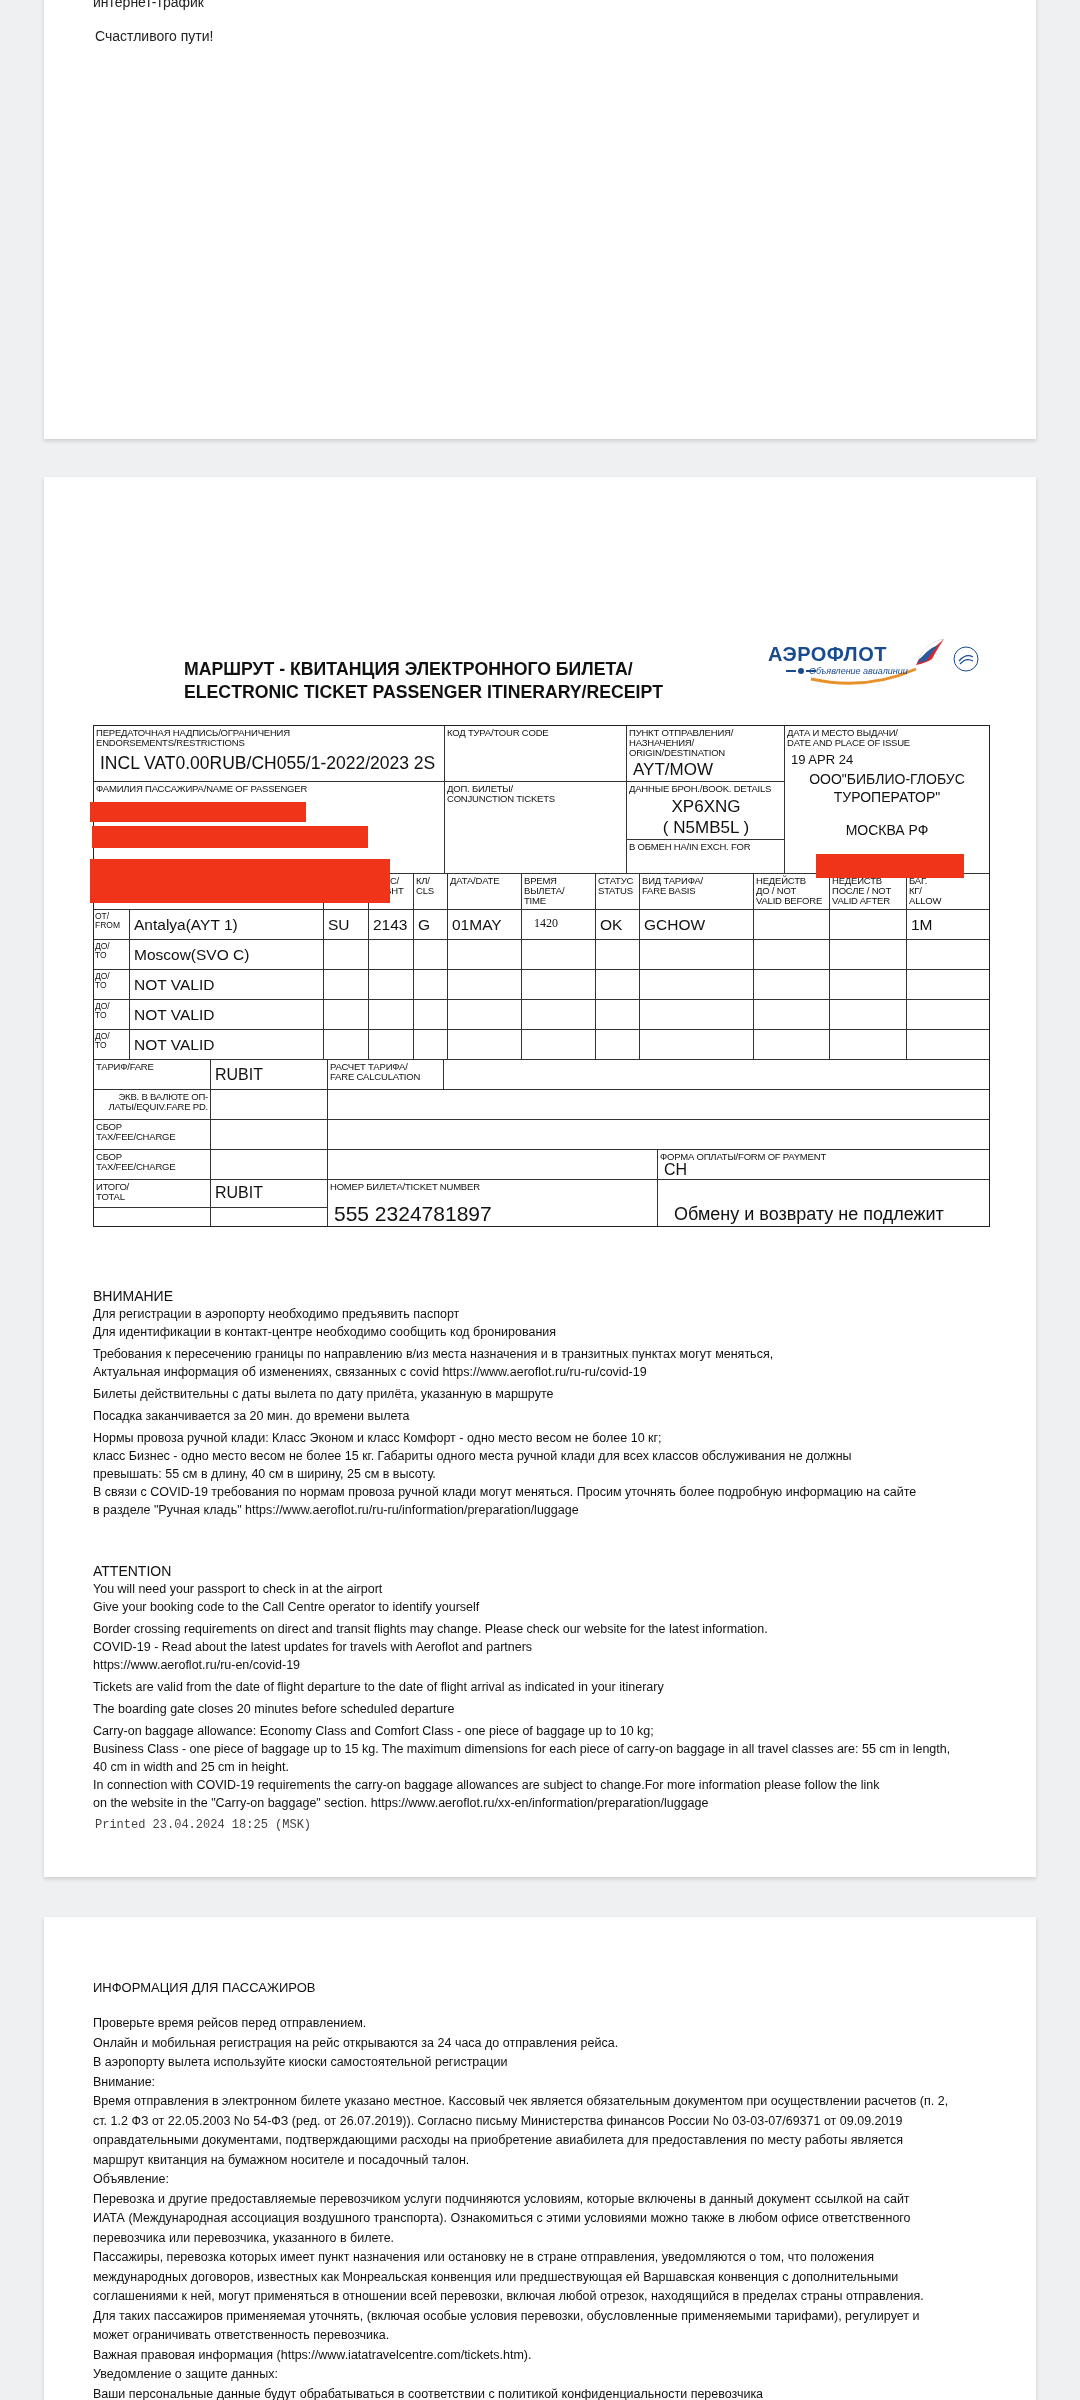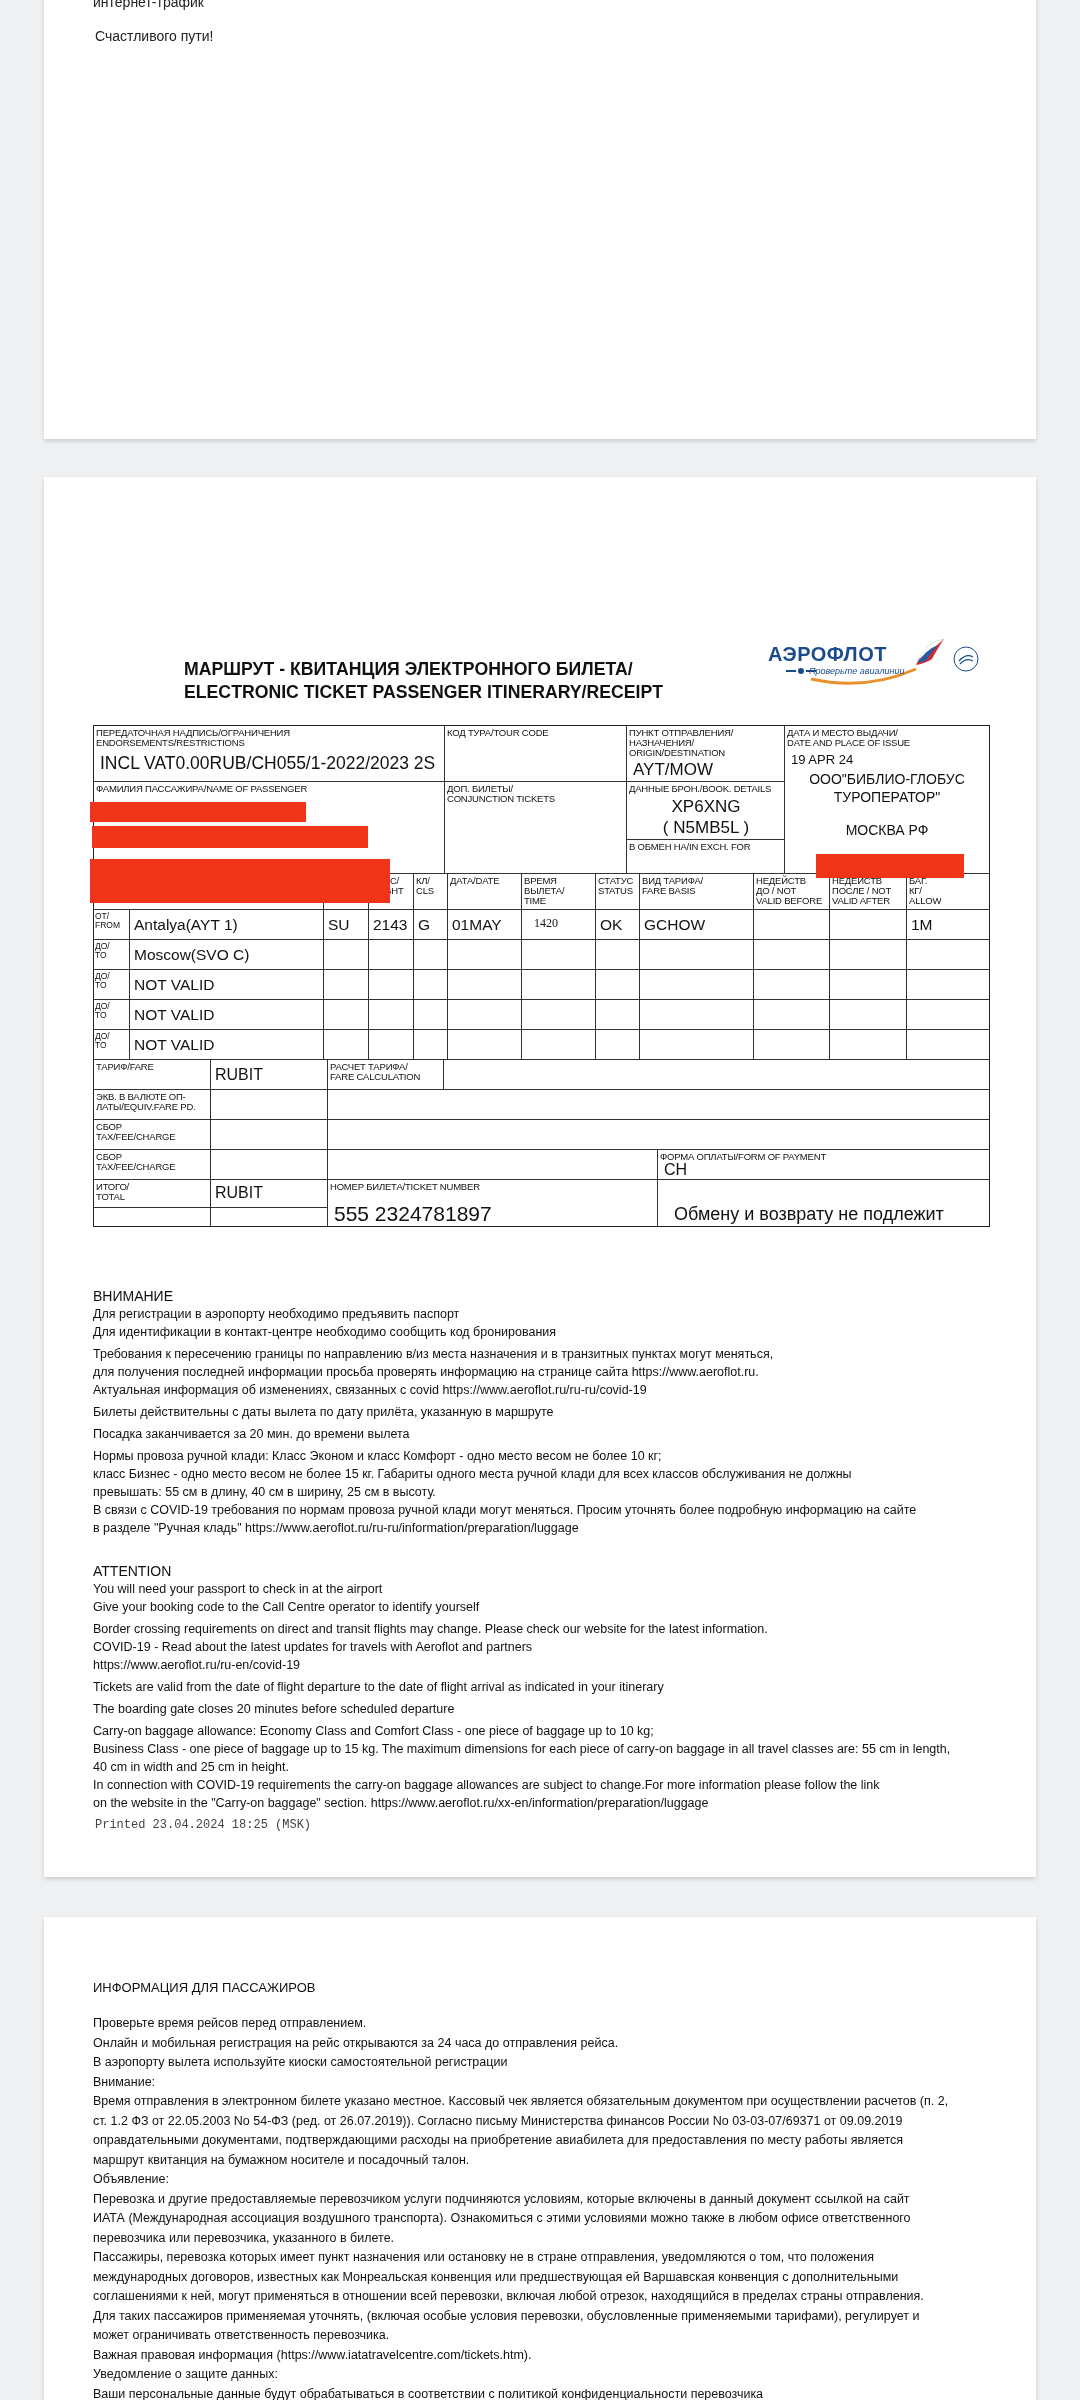--- a/index.html
+++ b/index.html
@@ -43,21 +43,21 @@
       <path d="M150 30 Q160 8 178 4 Q170 16 166 24 Q160 28 150 30Z" fill="#d6282e"></path>
       <path d="M152 24 Q162 6 178 4 Q168 12 162 20 Z" fill="#fff" stroke="#ccc" stroke-width="0.5"></path>
       <path d="M151 28 Q161 14 172 10 Q164 20 160 26 Z" fill="#2c5aa0"></path>
       <path d="M45 44 Q100 56 150 34" stroke="#e8912a" stroke-width="3" fill="none"></path>
       <path d="M20 36 l10 0 M40 36 l10 0" stroke="#1a4b8f" stroke-width="2"></path>
       <circle cx="35" cy="36" r="3" fill="#1a4b8f"></circle>
       <circle cx="200" cy="24" r="12" fill="none" stroke="#1a4b8f" stroke-width="1"></circle>
       <path d="M193 26 Q200 18 207 22 M194 29 Q200 22 207 26" stroke="#1a4b8f" stroke-width="1.2" fill="none"></path>
     </svg>
     <div class="abs" style="left:2px; top:8px; font-weight:bold; font-size:20px; color:#1a4b8f; letter-spacing:0.5px;">АЭРОФЛОТ</div>
-    <div class="abs" style="left:43px; top:31px; font-style:italic; font-size:9px; color:#1a4b8f;">Проверьте авиалинии</div>
+    <div class="abs" style="left:43px; top:31px; font-style:italic; font-size:9px; color:#1a4b8f;">Объявление авиалинии</div>
   </div>
 
   <div class="tbl" style="height:500px;">
 
     <div class="cell" style="left:0; top:0; width:351px; height:56px;">
       <div class="lbl" style="white-space:pre;">ПЕРЕДАТОЧНАЯ НАДПИСЬ/ОГРАНИЧЕНИЯ
 ENDORSEMENTS/RESTRICTIONS</div>
       <div class="val" style="position:absolute; left:6px; top:27px; font-size:17.5px;">INCL VAT0.00RUB/CH055/1-2022/2023 2S</div>
     </div>
     <div class="cell" style="left:351px; top:0; width:182px; height:56px;">
@@ -335,21 +335,21 @@
     <div class="cell" style="left:117px; top:334px; width:117px; height:30px;">
         <div class="val" style="position:absolute; left:4px; top:6px; font-size:16px;">RUBIT</div>
       </div>
     <div class="cell" style="left:234px; top:334px; width:116px; height:30px;">
         <div class="lbl" style="white-space:pre;">РАСЧЕТ ТАРИФА/
 FARE CALCULATION</div>
       </div>
     <div class="cell" style="left:350px; top:334px; width:545px; height:30px; border-right:none;"></div>
 
     <div class="cell" style="left:0; top:364px; width:117px; height:30px;">
-        <div class="lbl" style="white-space:pre;">ЭКВ. В ВАЛЮТЕ ОП-
+        <div class="lbl" style="white-space:pre;text-align:right;">ЭКВ. В ВАЛЮТЕ ОП-
 ЛАТЫ/EQUIV.FARE PD.</div>
       </div>
     <div class="cell" style="left:117px; top:364px; width:117px; height:30px;"></div>
     <div class="cell" style="left:234px; top:364px; width:661px; height:30px; border-right:none;"></div>
 
     <div class="cell" style="left:0; top:394px; width:117px; height:30px;">
         <div class="lbl" style="white-space:pre;">СБОР
 TAX/FEE/CHARGE</div>
       </div>
     <div class="cell" style="left:117px; top:394px; width:117px; height:30px;"></div>
@@ -391,21 +391,20 @@
 
   <div class="note" style="top:810px;">
     <div style="font-size:14px;">ВНИМАНИЕ</div>
     <div id="notice-ru-body">
         <div class="">
           <div>Для регистрации в аэропорту необходимо предъявить паспорт</div>
           <div>Для идентификации в контакт-центре необходимо сообщить код бронирования</div>
         </div>
         <div class="gap4">
           <div>Требования к пересечению границы по направлению в/из места назначения и в транзитных пунктах могут меняться,</div>
-          <div>для получения последней информации просьба проверять информацию на странице сайта https://www.aeroflot.ru.</div>
           <div>Актуальная информация об изменениях, связанных с covid https://www.aeroflot.ru/ru-ru/covid-19</div>
         </div>
         <div class="gap4">
           <div>Билеты действительны с даты вылета по дату прилёта, указанную в маршруте</div>
         </div>
         <div class="gap4">
           <div>Посадка заканчивается за 20 мин. до времени вылета</div>
         </div>
         <div class="gap4">
           <div>Нормы провоза ручной клади: Класс Эконом и класс Комфорт - одно место весом не более 10 кг;</div>

